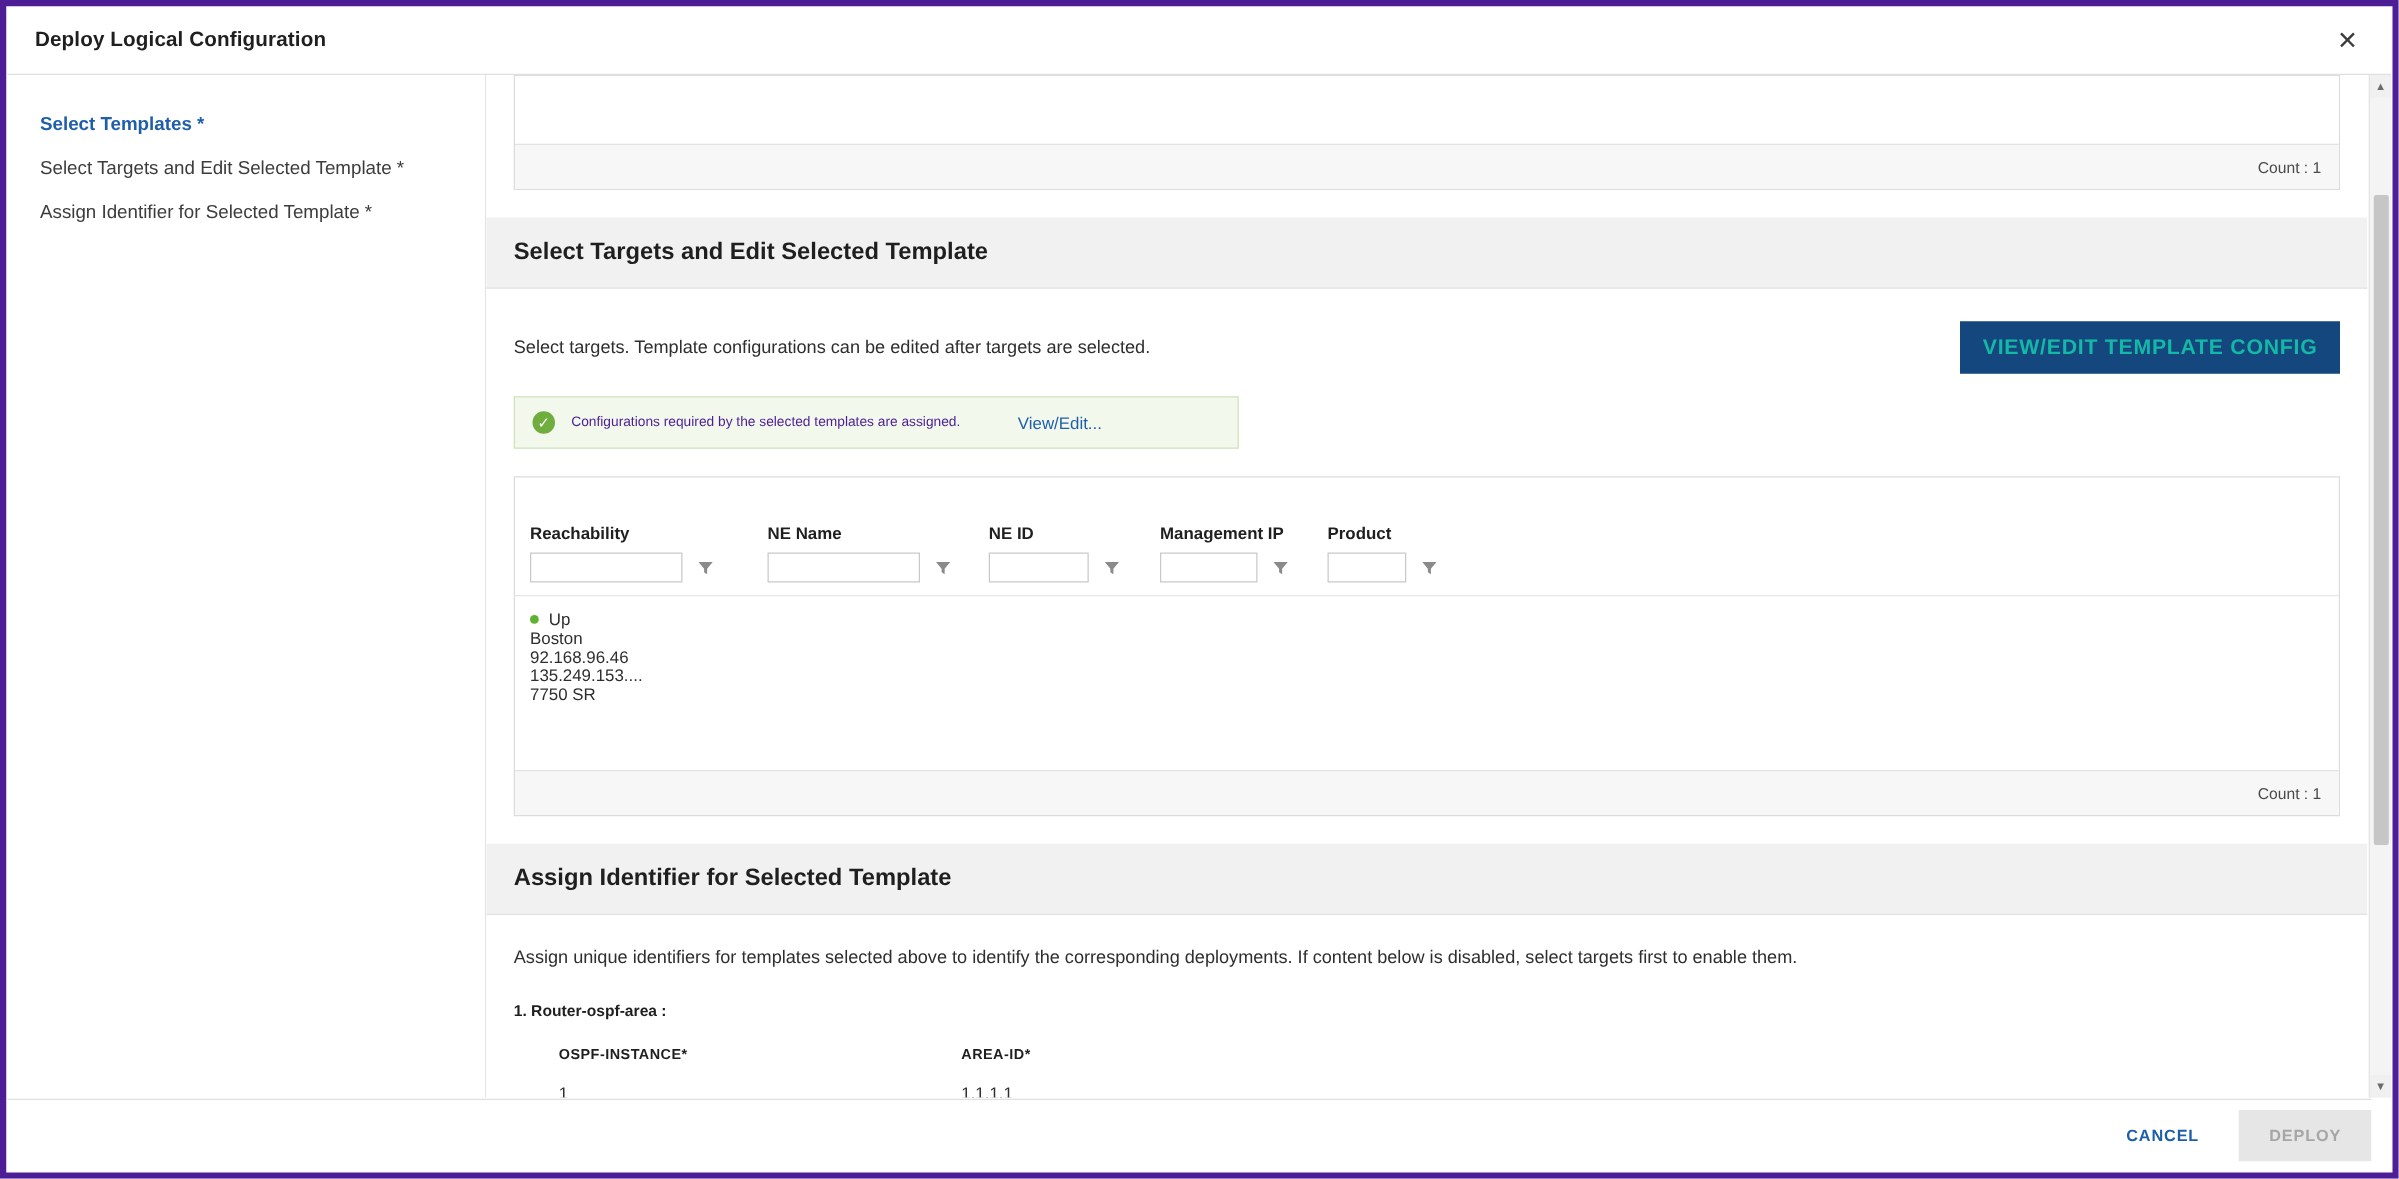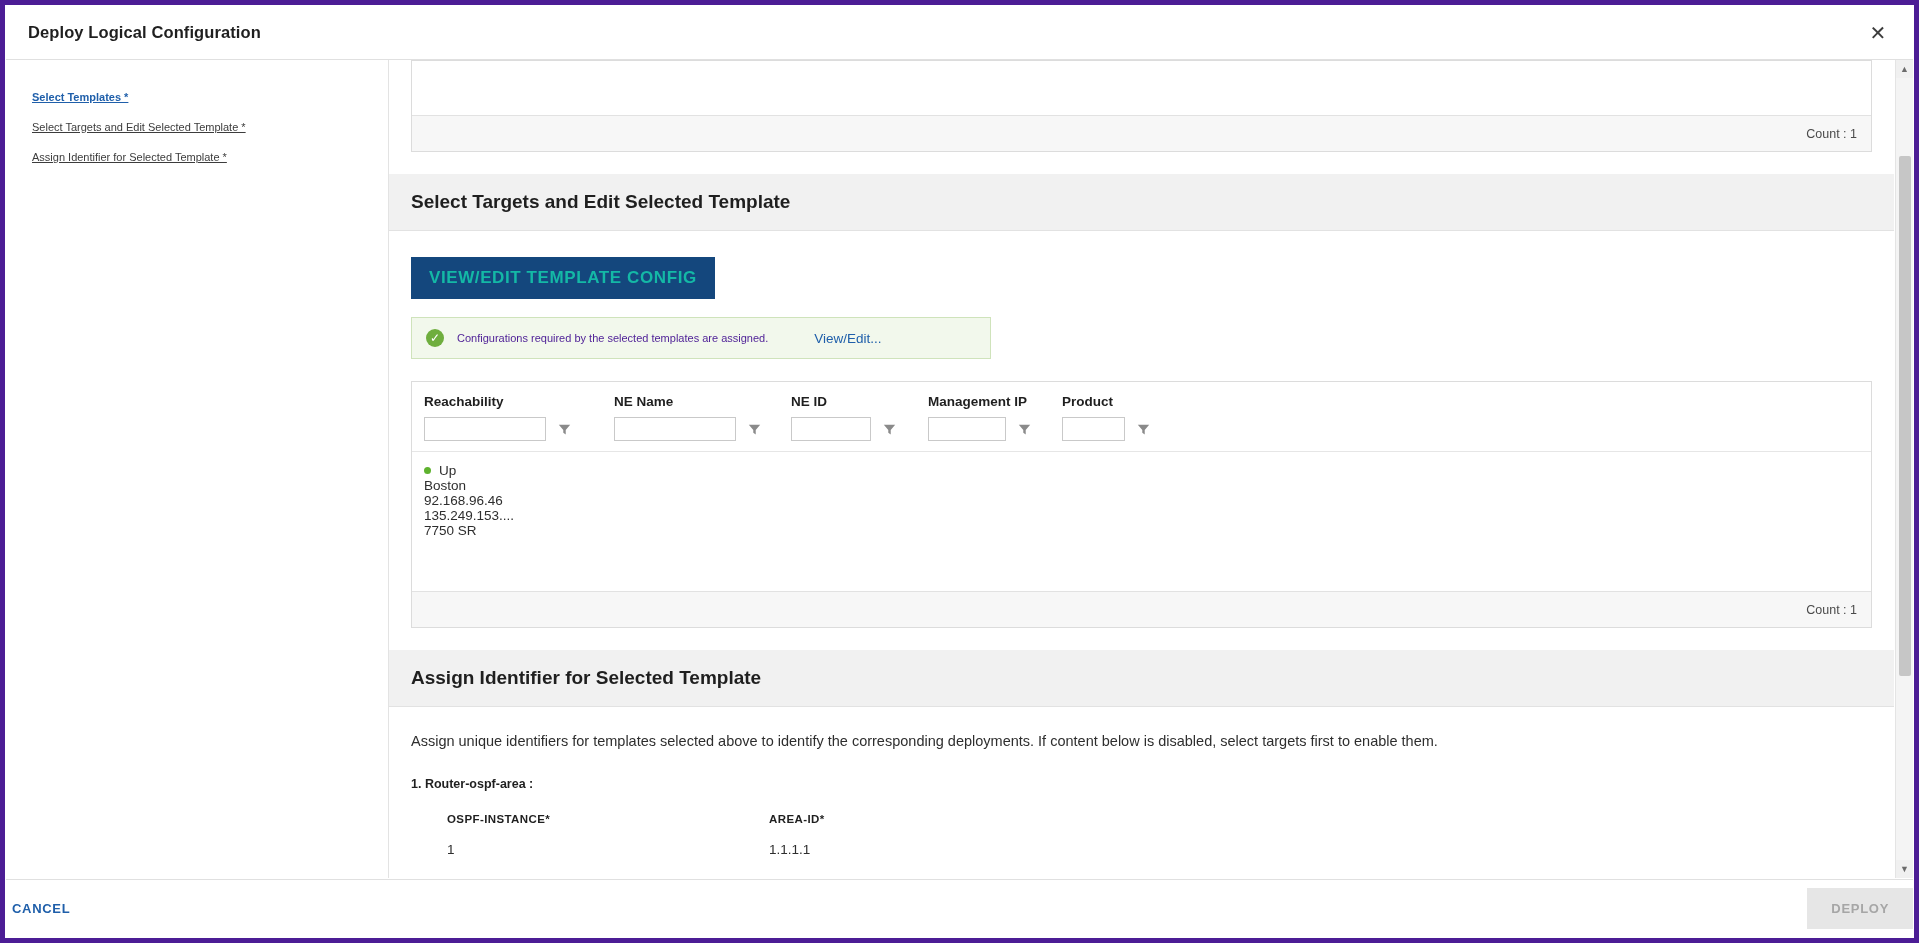--- a/index.html
+++ b/index.html
@@ -57,25 +57,24 @@
     left: 1px;
     width: 383px;
     bottom: 60px;
     background: #ffffff;
     border-right: 1px solid #e3e3e3;
     box-sizing: border-box;
     padding-top: 22px;
   }
   .nav-item {
     padding: 9px 26px;
-    font-size: 11px;
+    font-size: 15px;
     color: #3c3c3c;
     cursor: pointer;
     white-space: nowrap;
-    text-decoration: underline;
   }
   .nav-item.active {
     color: #1f5faa;
     font-weight: bold;
   }
   
   .content {
     position: absolute;
     top: 55px;
     left: 384px;
@@ -176,20 +175,21 @@
   .grid-head {
     display: flex;
     padding: 12px 0 0 0;
     border-bottom: none;
   }
   .grid-head .cell {
     font-size: 13.5px;
     font-weight: bold;
     color: #1f1f1f;
     padding: 0 0 0 12px;
+    margin-top: 25px;
   }
   .grid-filters {
     display: flex;
     padding: 8px 0 10px 0;
     border-bottom: 1px solid #e6e6e6;
   }
   .grid-filters .cell {
     padding-left: 12px;
     display: flex;
     align-items: center;
@@ -259,27 +259,27 @@
     font-size: 13.5px;
     color: #2e2e2e;
     margin-top: 17px;
   }
   .field-col-1 { width: 322px; margin-left: 36px; }
   .field-col-2 { width: 322px; }
 
   
   .footer {
     position: absolute;
-    left: 1px; right: 1px; bottom: 1px;
+    left: 1px; right: 17px; bottom: 1px;
     height: 58px;
     background: #ffffff;
     border-top: 1px solid #e0e0e0;
     display: flex;
     align-items: center;
-    justify-content: space-between;
+    justify-content: flex-end;
     box-sizing: border-box;
   }
   .btn-cancel {
     background: transparent;
     border: none;
     color: #1f5faa;
     font-size: 13px;
     font-weight: bold;
     letter-spacing: 0.7px;
     cursor: pointer;
@@ -356,20 +356,21 @@
       <div class="table-footer">
         <span>Count : 1</span>
       </div>
     </div>
 
     <div class="section-gap"></div>
 
     <div class="section-head">Select Targets and Edit Selected Template</div>
     <div class="targets-body">
       <div class="targets-row">
+        <div class="targets-desc">Select targets. Template configurations can be edited after targets are selected.</div>
         <button class="btn-primary">VIEW/EDIT TEMPLATE CONFIG</button>
       </div>
 
       <div class="alert">
         <div class="alert-icon">✓</div>
         <div class="alert-text">Configurations required by the selected templates are assigned.</div>
         <a class="alert-link">View/Edit...</a>
       </div>
 
       <div class="grid">

